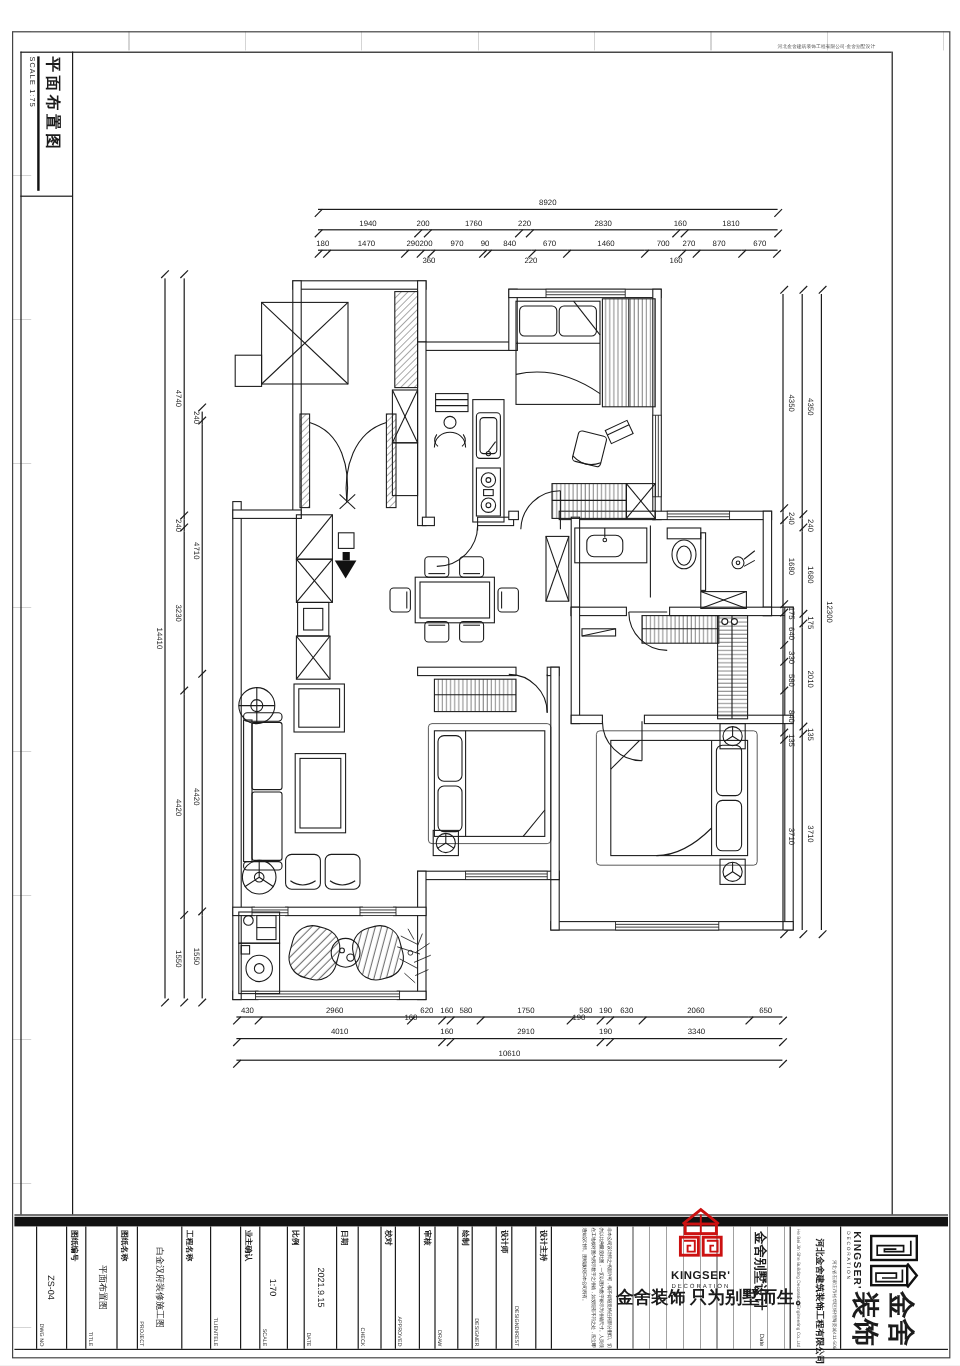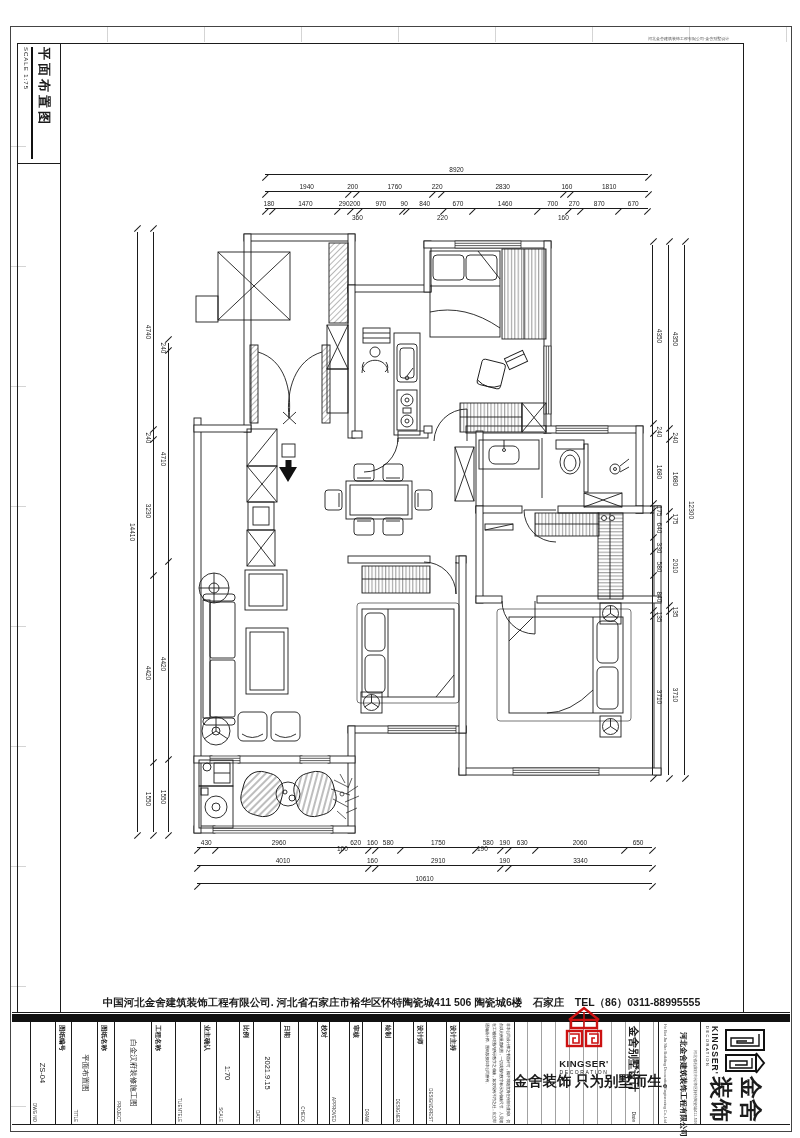--- a/index.html
+++ b/index.html
@@ -620,21 +620,20 @@
           <span class="dlabel">12300</span>
         </div>
       </div>
       <span class="sublabel" style="left: 352px; top: 214px;">360</span>
       <span class="sublabel" style="left: 437px; top: 214px;">220</span>
       <span class="sublabel" style="left: 558px; top: 214px;">160</span>
       <span class="sublabel" style="left: 337px; top: 845px;">160</span>
       <span class="sublabel" style="left: 477px; top: 845px;">190</span>
     </div>
 
-  <div class="abs" style="left:60px;top:996px;width:683px;text-align:center;font-size:10.5px;font-weight:bold;white-space:nowrap;">中国河北金舍建筑装饰工程有限公司. 河北省石家庄市裕华区怀特陶瓷城411 506 陶瓷城6楼　石家庄　TEL（86）0311-88995555</div>
   <div class="abs" style="left:12px;top:1014px;width:778px;height:8px;background:#111;"></div>
 
   <div id="tblock">
       <div class="tcell" style="width: 40px;">
         <div class="cellInner rot90" style="width: 102px; height: 40px;">
           <div class="trow1">
             <span class="tlabel">图纸编号</span>
           </div>
           <div class="trow2">
             <span class="tvalue">ZS-04</span>

